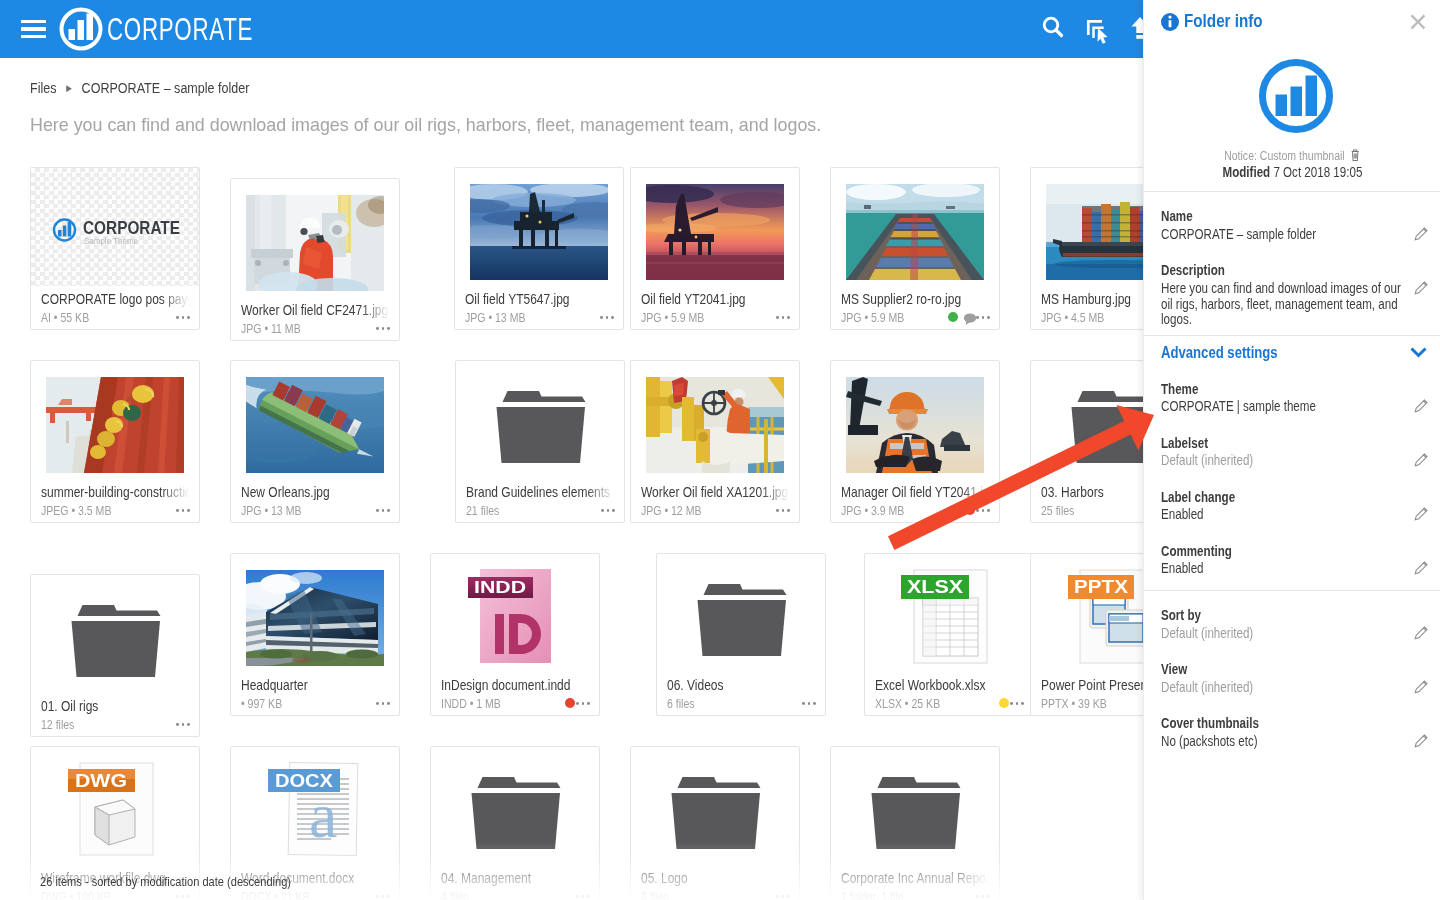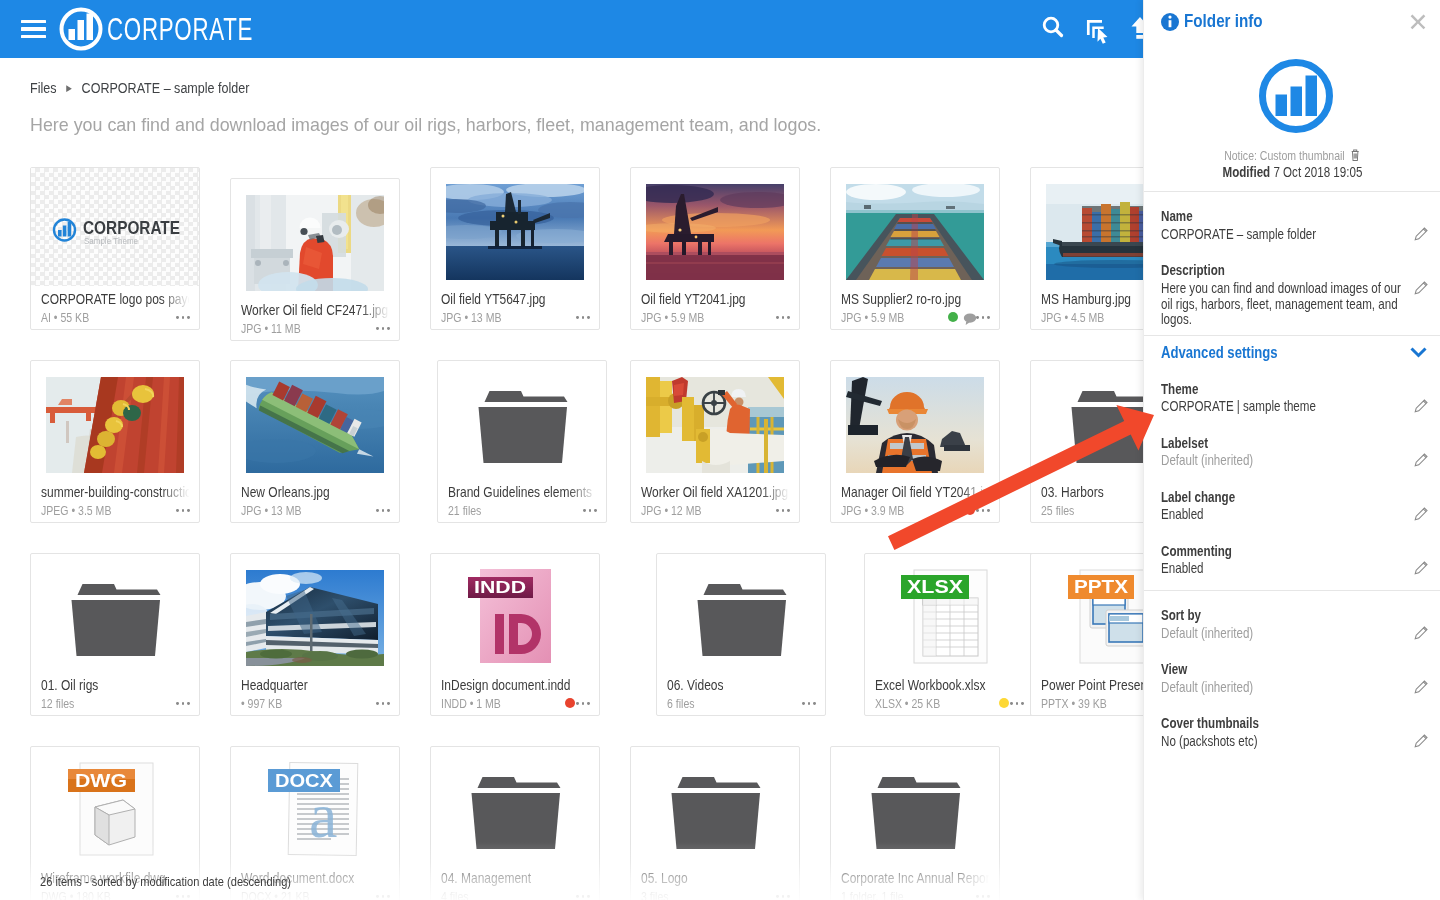--- a/index.html
+++ b/index.html
@@ -125,21 +125,21 @@
 <path d="M62 40 l11 -2 2 4 -11 3 z" fill="#6e767c" opacity=".8"></path>
 <path d="M70 41 l7 -1 1.5 7 -7 1 z" fill="#343a40"></path>
 <ellipse cx="42" cy="90" rx="30" ry="13" fill="#d2e4ee" opacity=".95"></ellipse>
 <ellipse cx="86" cy="94" rx="36" ry="11" fill="#c2dcea" opacity=".9"></ellipse>
 </svg>
     </div>
     <div class="name fade"><span class="t">Worker Oil field CF2471.jpg</span></div>
     <div class="meta"><span class="t">JPG • 11 MB</span></div>
     <div class="dots"><i></i><i></i><i></i></div>
   </div>
-<div class="card" style="left:430px;top:167px">
+<div class="card" style="left:454px;top:167px">
     <div class="thumb">
       <svg width="138" height="96" viewBox="0 0 138 96" preserveAspectRatio="none">
 <defs>
           <linearGradient id="se1" x1="0" y1="0" x2="0" y2="1">
 <stop offset="0" stop-color="#2a5588"></stop>
             <stop offset="1" stop-color="#14355e"></stop>
           </linearGradient>
 <linearGradient id="sk1" x1="0" y1="0" x2="0" y2="1">
 <stop offset="0" stop-color="#6f9fd4"></stop>
             <stop offset=".55" stop-color="#4a7ab4"></stop>
@@ -343,21 +343,21 @@
 <rect x="104" y="30" width="5" height="9" fill="#c8d0d4"></rect>
 <path d="M10 37 q-16 6 -32 5 l0 12 q18 3 32 4 q-8 -11 0 -21 z" fill="#cfe2ec" opacity=".95"></path>
 <path d="M120 48 l16 0 -16 5 z" fill="#dfeaf0" opacity=".85"></path>
 </g>
 </svg>
     </div>
     <div class="name"><span class="t">New Orleans.jpg</span></div>
     <div class="meta"><span class="t">JPG • 13 MB</span></div>
     <div class="dots"><i></i><i></i><i></i></div>
   </div>
-<div class="card" style="left:437px;top:360px">
+<div class="card" style="left:455px;top:360px">
     <svg width="90" height="78" style="position:absolute;left:40px;top:25px" viewBox="0 0 90 78">
 <polygon points="6.5,16 11.5,5 43,5 45.5,10.5 86,10.5 89.5,16" fill="#58585a"></polygon>
 <polygon points="0.5,21 89,21 84,77 5.5,77" fill="#58585a"></polygon>
     </svg>
     <div class="name fade"><span class="t">Brand Guidelines elements</span></div>
     <div class="meta"><span class="t">21 files</span></div>
     <div class="dots"><i></i><i></i><i></i></div>
   </div>
 <div class="card" style="left:630px;top:360px">
     <div class="thumb">
@@ -432,21 +432,21 @@
   </div>
 <div class="card" style="left:1030px;top:360px">
     <svg width="90" height="78" style="position:absolute;left:40px;top:25px" viewBox="0 0 90 78">
 <polygon points="6.5,16 11.5,5 43,5 45.5,10.5 86,10.5 89.5,16" fill="#58585a"></polygon>
 <polygon points="0.5,21 89,21 84,77 5.5,77" fill="#58585a"></polygon>
     </svg>
     <div class="name"><span class="t">03. Harbors</span></div>
     <div class="meta"><span class="t">25 files</span></div>
     <div class="dots"><i></i><i></i><i></i></div>
   </div>
-<div class="card" style="left:30px;top:553px">
+<div class="card" style="left:30px;top:574px">
     <svg width="90" height="78" style="position:absolute;left:40px;top:25px" viewBox="0 0 90 78">
 <polygon points="6.5,16 11.5,5 43,5 45.5,10.5 86,10.5 89.5,16" fill="#58585a"></polygon>
 <polygon points="0.5,21 89,21 84,77 5.5,77" fill="#58585a"></polygon>
     </svg>
     <div class="name"><span class="t">01. Oil rigs</span></div>
     <div class="meta"><span class="t">12 files</span></div>
     <div class="dots"><i></i><i></i><i></i></div>
   </div>
 <div class="card" style="left:230px;top:553px">
     <div class="thumb">

